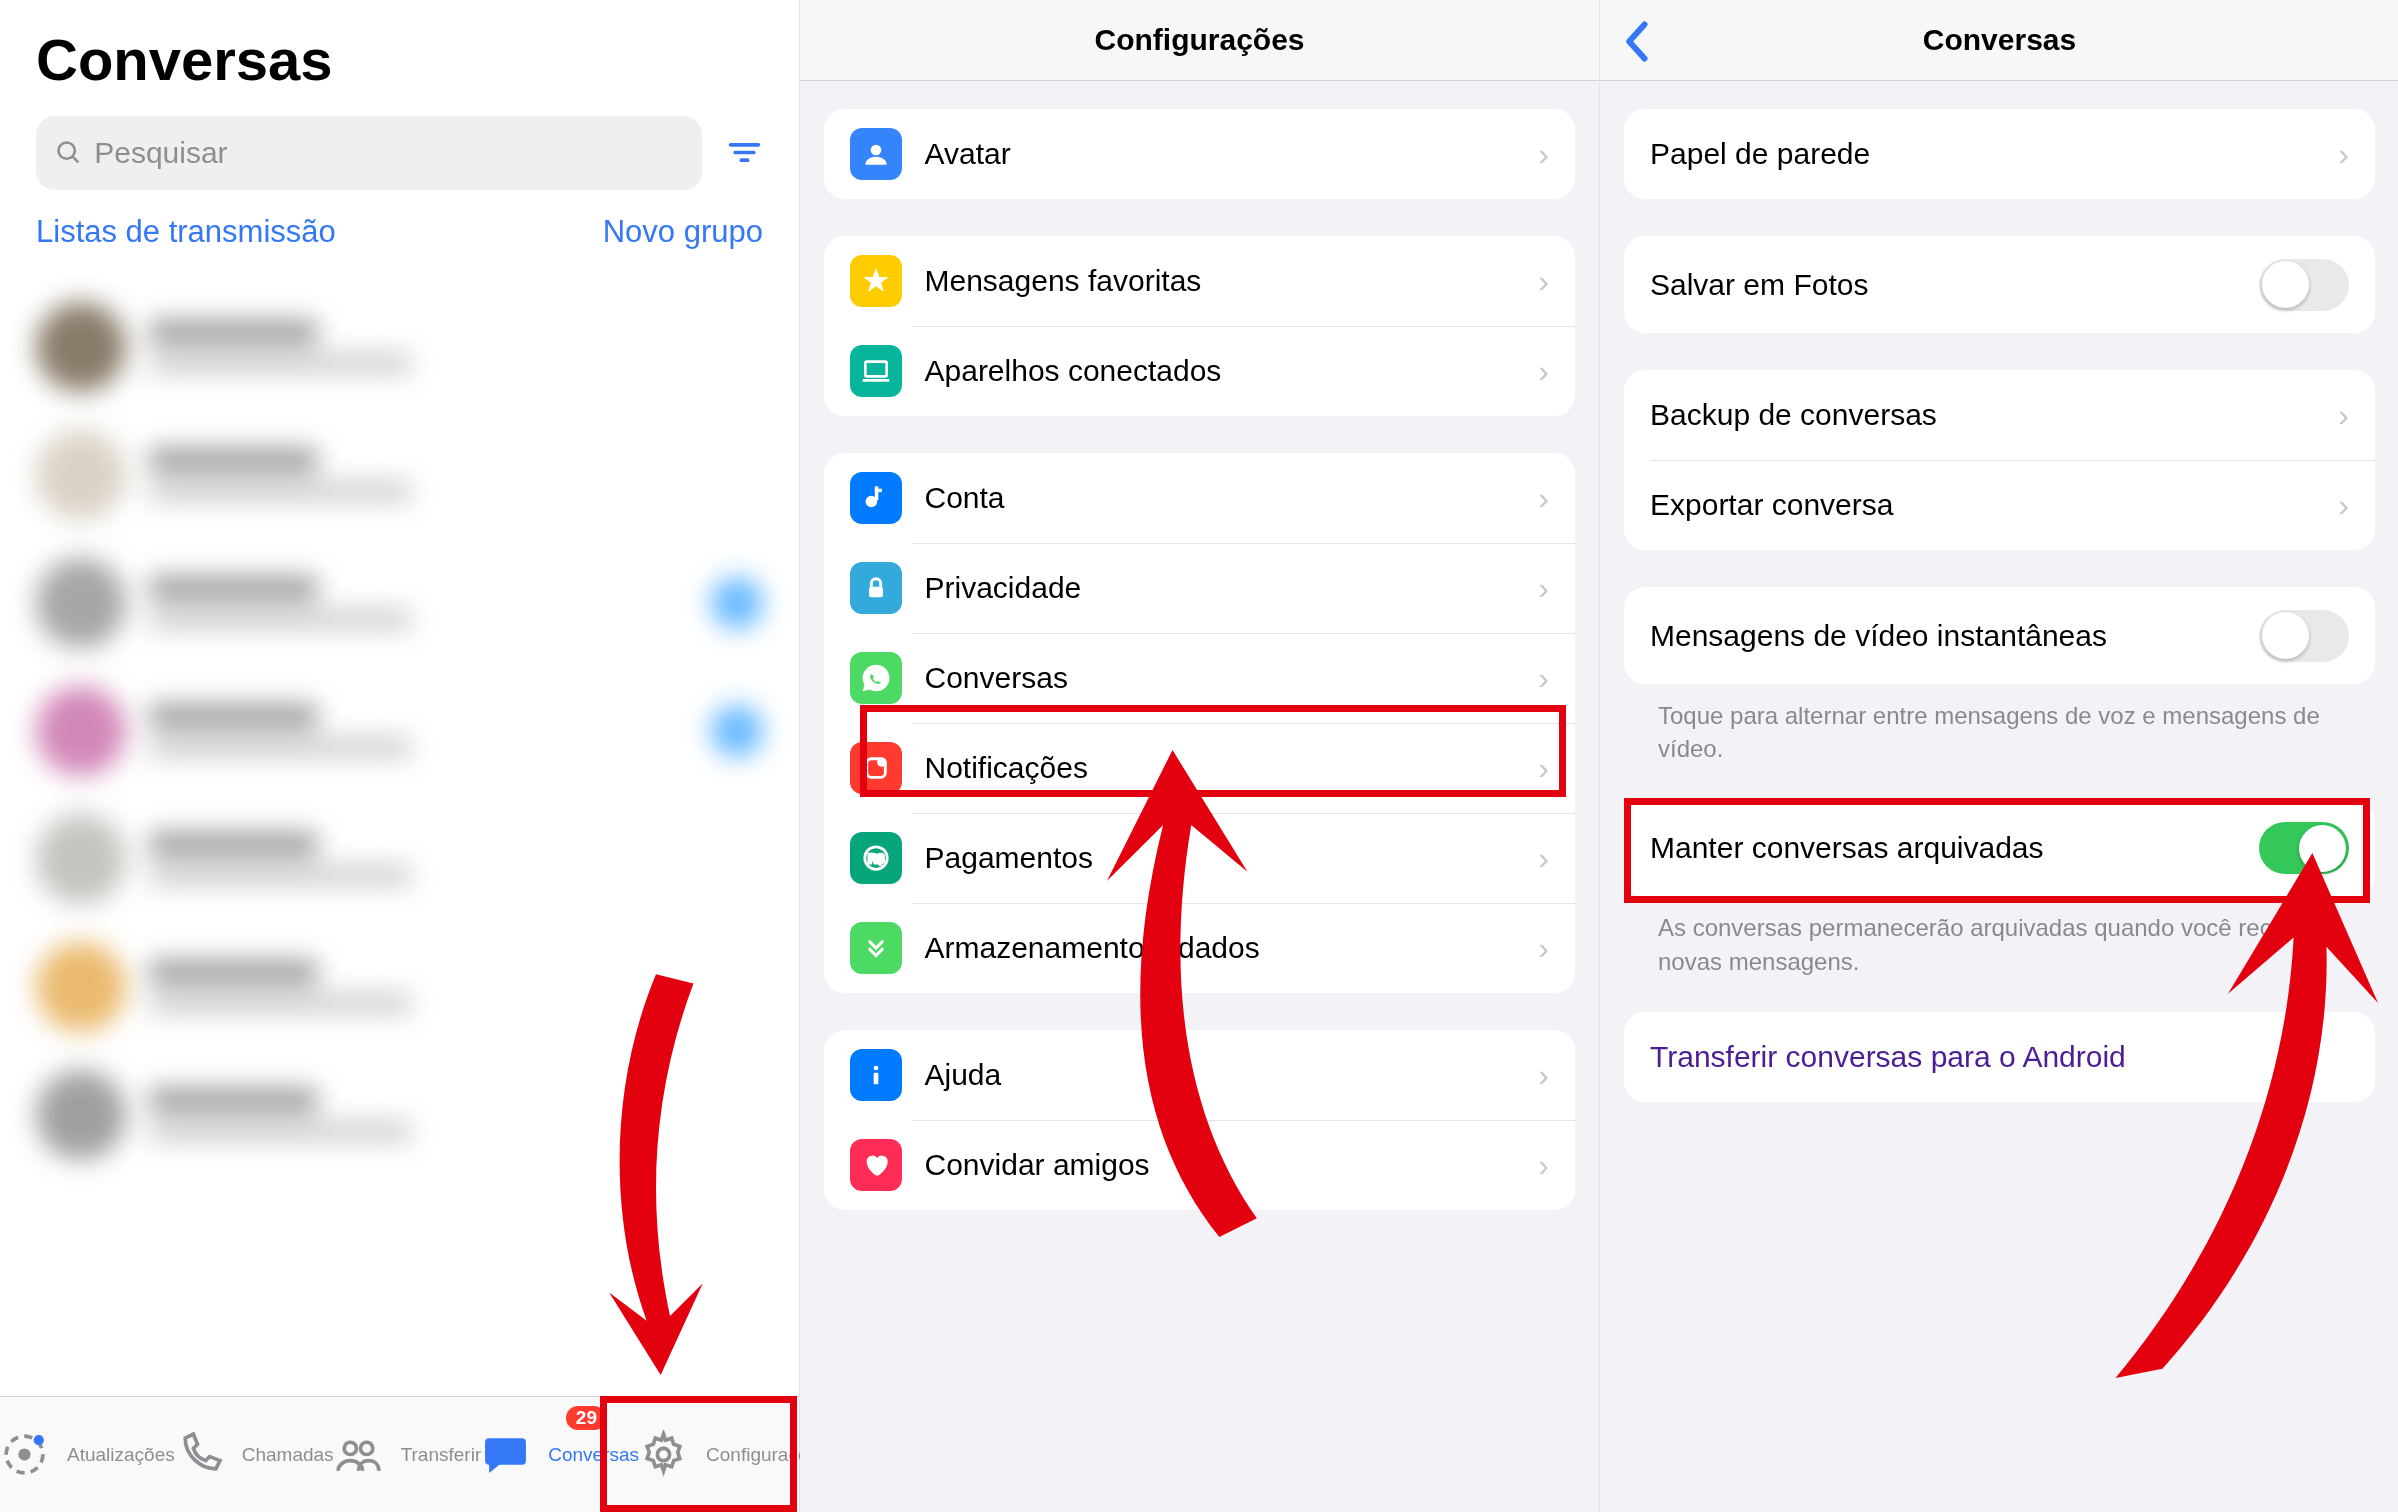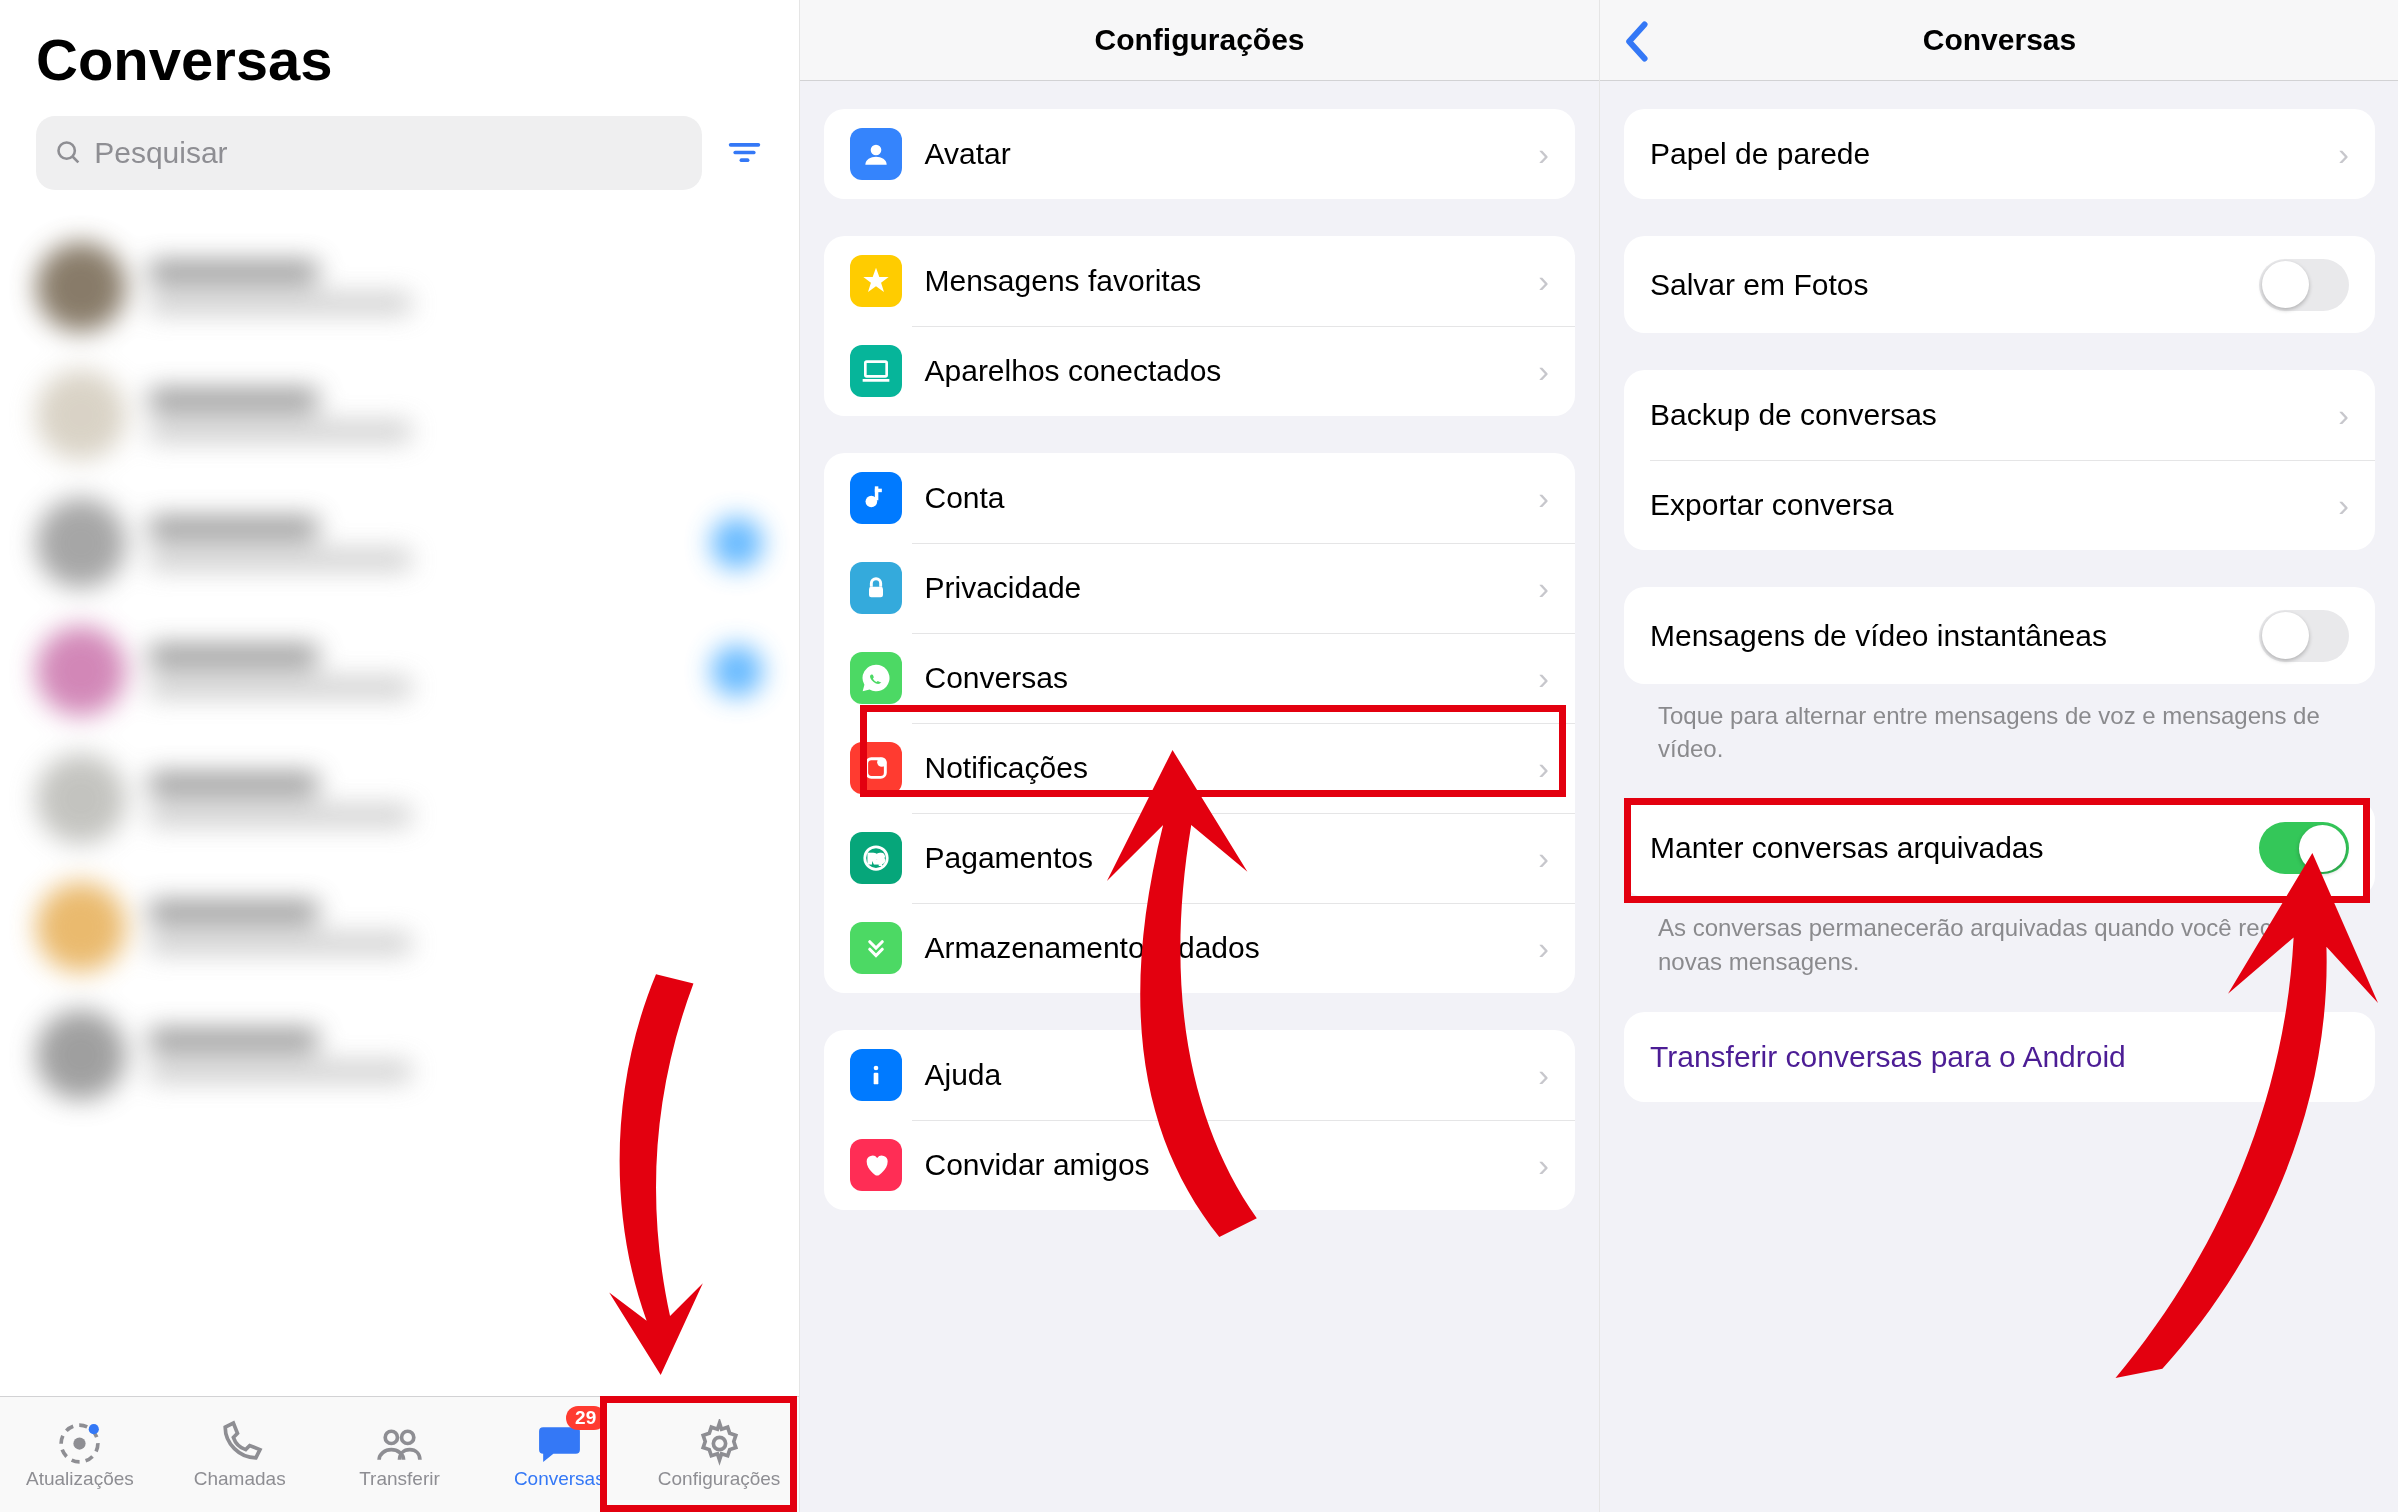--- a/index.html
+++ b/index.html
@@ -19,21 +19,21 @@
     .p1-links { display: flex; justify-content: space-between; padding: 0 36px 24px; }
     .p1-links span { color: #3478f6; font-size: 31px; }
     .p1-list { flex:1; position:relative; filter: blur(13px); opacity: .8; padding: 9.4px 0; }
     .blur-row { display:flex; align-items:center; padding: 19px 36px; gap:22.5px;}
     .blur-avatar { width:90px; height:90px; border-radius:50%; background: #bdbdbd; flex-shrink:0;}
     .blur-txt { flex:1;}
     .blur-name { width:169px; height:22.5px; background:#777; border-radius:5.6px; margin-bottom:11.2px;}
     .blur-msg { width:262px; height:19px; background:#bbb; border-radius:5.6px;}
     .blur-side { width:52px; height:52px; border-radius:50%; background:#40a8ff;}
     .p1-tabbar { height: 116px; border-top:0.9px solid #d2d2d4; display:flex; background:#f9f9f9; }
-    .tab { flex:1; display:flex; flex-direction:column; align-items:center; justify-content:center; gap:0; color:#8e8e93; position:relative; }
+    .tab { flex:1; display:flex; flex-direction:row; align-items:center; justify-content:center; gap:18px; color:#8e8e93; position:relative; }
     .tab.active { color:#3478f6; }
     .tab-label { font-size: 19px; }
     .tab svg { height: 49px; }
     .badge { position:absolute; top:9.4px; left:54%; background:#ff3b30; color:#fff; font-size:19px; font-weight:600; padding:0.9px 9.4px; border-radius:19px;}
     
     
     .header-bar { display:flex; align-items:center; justify-content:center; position:relative; height: 81px; border-bottom:0.9px solid #d2d2d4; background: #f7f7f8; }
     .header-title { font-size: 30px; font-weight:600; color:#000;}
     .back-chevron { position:absolute; left:22.5px; top: 20.6px; color:#3478f6; }
     .list-container { padding: 28px 24px 0; overflow:hidden;}
@@ -71,20 +71,24 @@
           <line x1="20" y1="20" x2="15" y2="15"></line>
         </svg>
       <span class="search-ph">Pesquisar</span>
     </div>
     <svg class="filter-icon" width="37" height="37" viewBox="0 0 24 24" fill="none" stroke="#3478f6" stroke-width="2.4" stroke-linecap="round">
         <line x1="3" y1="7" x2="21" y2="7"></line>
         <line x1="6" y1="12" x2="18" y2="12"></line>
         <line x1="10" y1="17" x2="14" y2="17"></line>
       </svg>
   </div>
+  <div class="p1-links">
+    <span>Listas de transmissão</span>
+    <span>Novo grupo</span>
+  </div>
   <div class="p1-list">
     <div class="blur-row">
         <div class="blur-avatar" style="background:#6b5b44"></div>
         <div class="blur-txt">
           <div class="blur-name"></div>
           <div class="blur-msg"></div>
         </div>
       </div>
     <div class="blur-row">
         <div class="blur-avatar" style="background:#d0c8b8"></div>

